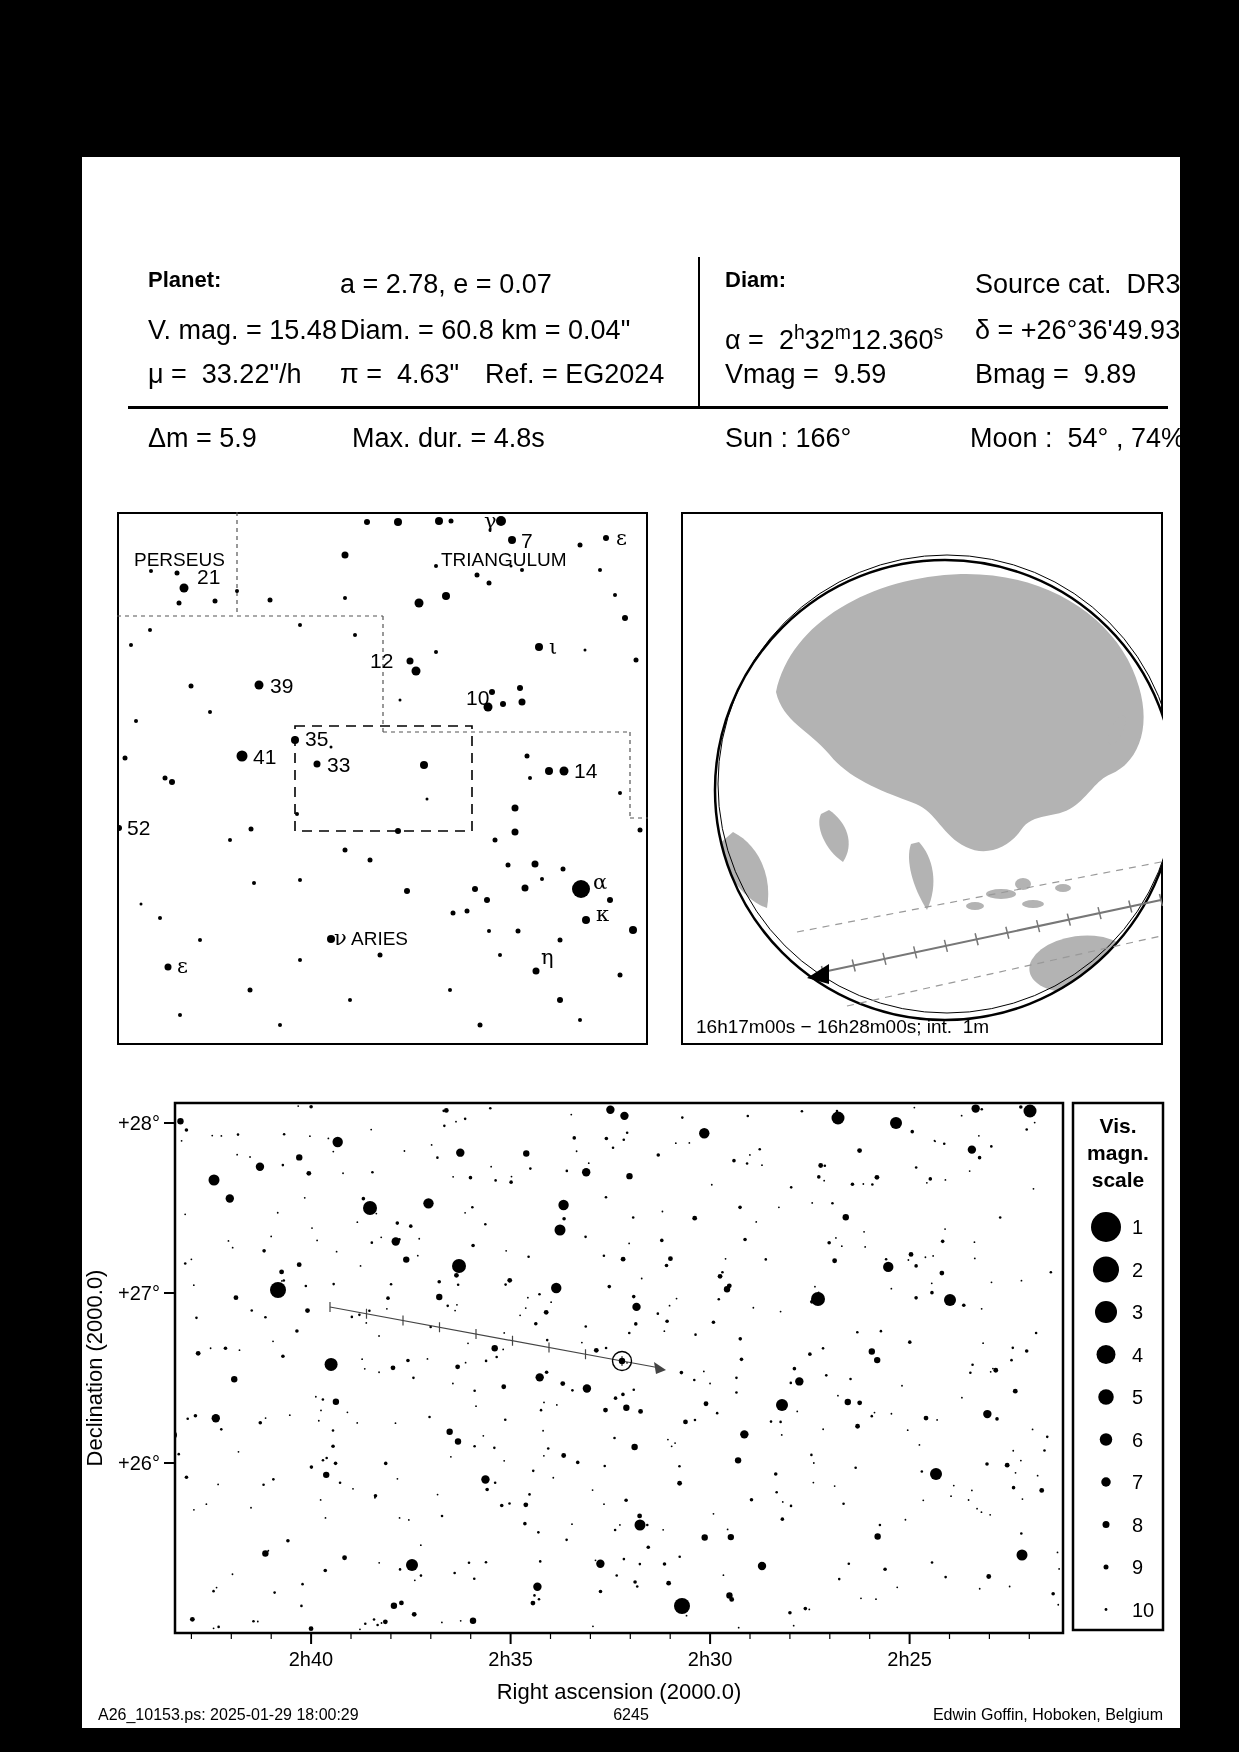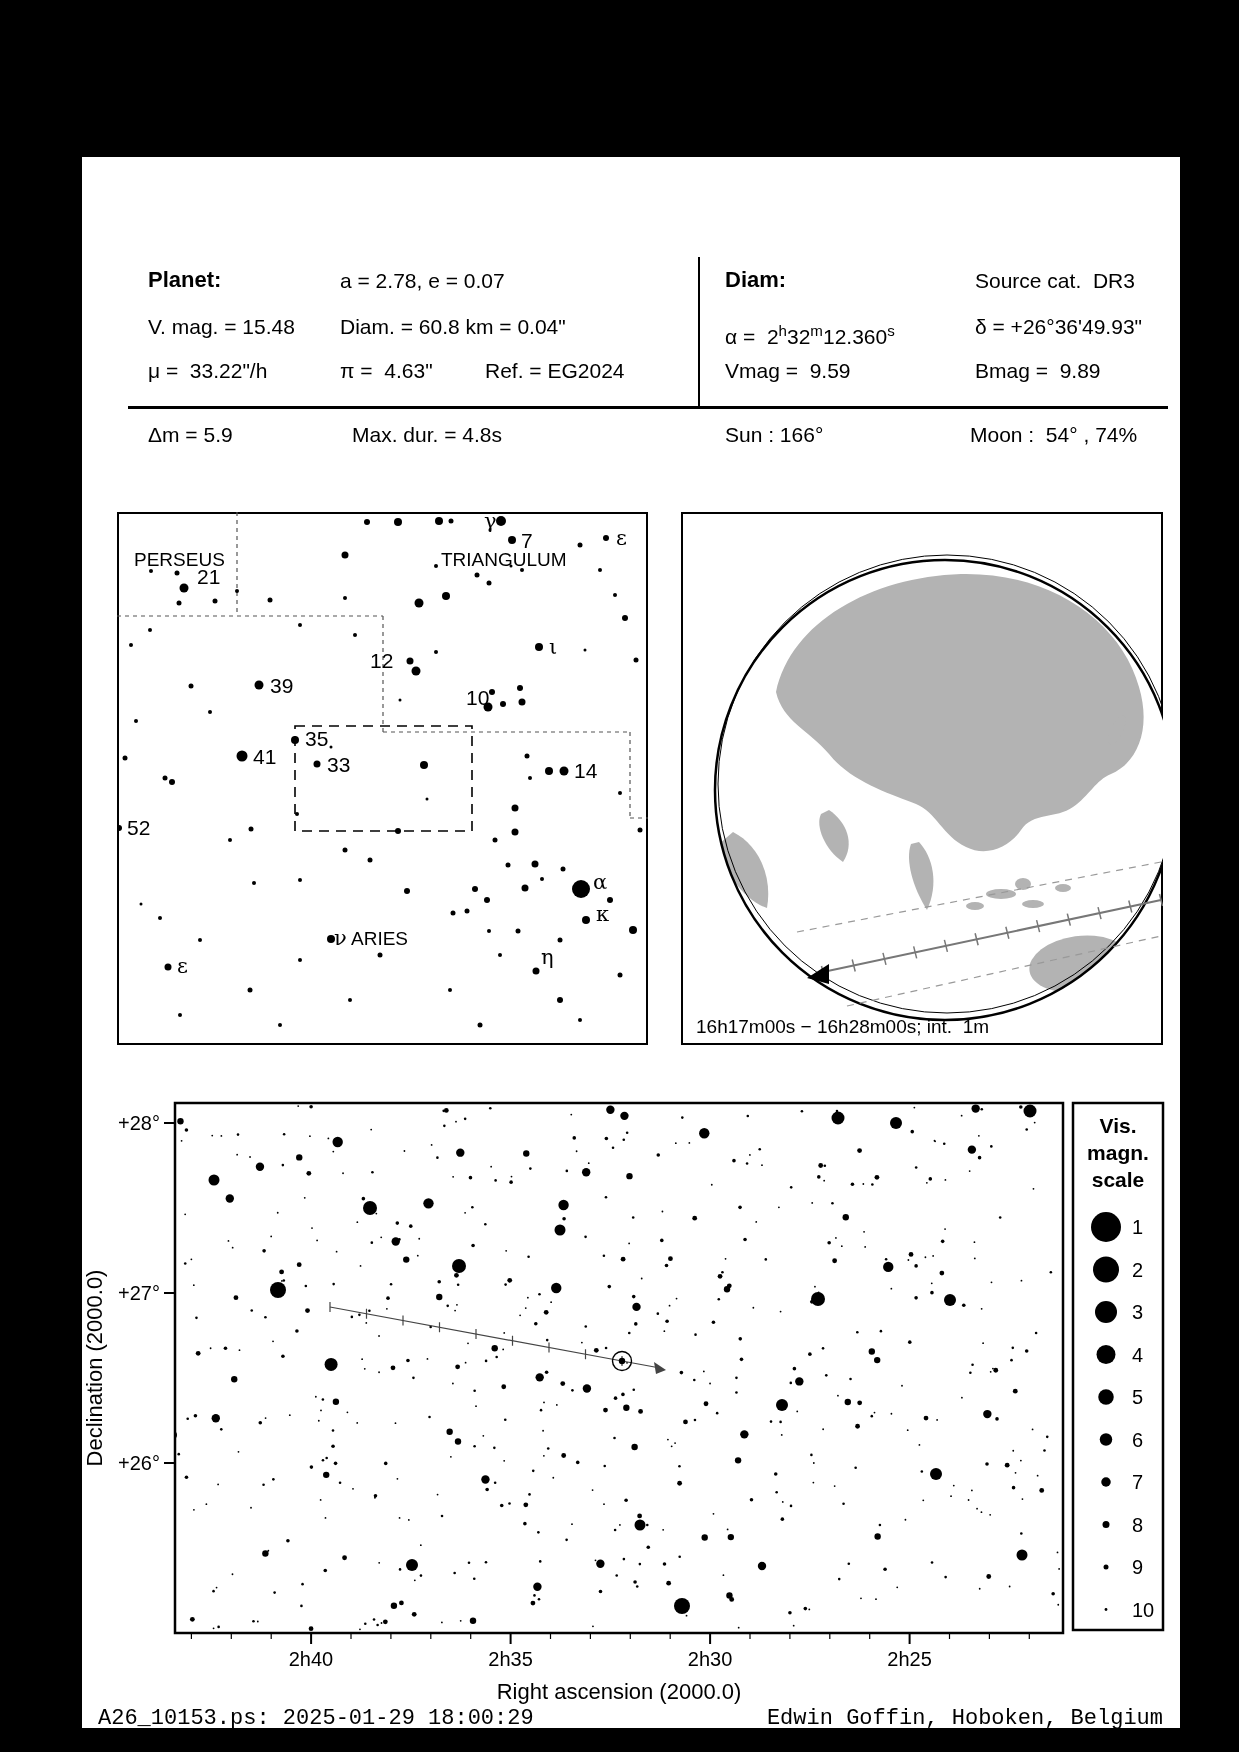--- a/index.html
+++ b/index.html
@@ -3,25 +3,25 @@
 <meta charset="utf-8">
 <style>
   html,body{margin:0;padding:0;background:#000;}
   #stage{position:relative;width:1239px;height:1752px;background:#000;overflow:hidden;
          font-family:"Liberation Sans",sans-serif;color:#000;}
   #page{position:absolute;left:82px;top:157px;width:1098px;height:1571px;background:#fff;}
   .abs{position:absolute;}
   .pre{white-space:pre;}
   .title{font-size:37px;font-weight:bold;letter-spacing:.5px;}
   .date{font-size:28px;}
-  .cell{font-size:21px;}
+  .cell{font-size:27px;}
   .hd{font-size:22px;font-weight:bold;}
   sup.u{font-size:.72em;vertical-align:super;line-height:0;}
   .rule{background:#000;}
-  .footer{font-family:Liberation Mono, monospace;font-size:22px;}
+  .footer{font-family:Liberation Sans, sans-serif;font-size:16px;}
   svg text{font-family:"Liberation Sans",sans-serif;white-space:pre;}
   svg text.greek{font-family:"DejaVu Serif",serif;}
 </style>
 </head>
 <body>
 
 <div id="stage">
   <div id="page">
 
 
@@ -883,15 +883,16 @@
         <text x="1050" y="404" font-size="20" fill="#000">7</text>
         <circle cx="1024" cy="439.5" r="3.5" fill="#000"></circle>
         <text x="1050" y="446.5" font-size="20" fill="#000">8</text>
         <circle cx="1024" cy="482" r="2.5" fill="#000"></circle>
         <text x="1050" y="489" font-size="20" fill="#000">9</text>
         <circle cx="1024" cy="524.5" r="1.4" fill="#000"></circle>
         <text x="1050" y="531.5" font-size="20" fill="#000">10</text>
       </svg>
 
     <div class="abs footer" style="left:16px;top:1549px;">A26_10153.ps: 2025-01-29 18:00:29</div>
+    <div class="abs footer" style="left:0;top:1549px;width:1098px;text-align:center;">6245</div>
     <div class="abs footer" style="right:17px;top:1549px;">Edwin Goffin, Hoboken, Belgium</div>
   </div>
 </div>
 
 </body></html>

